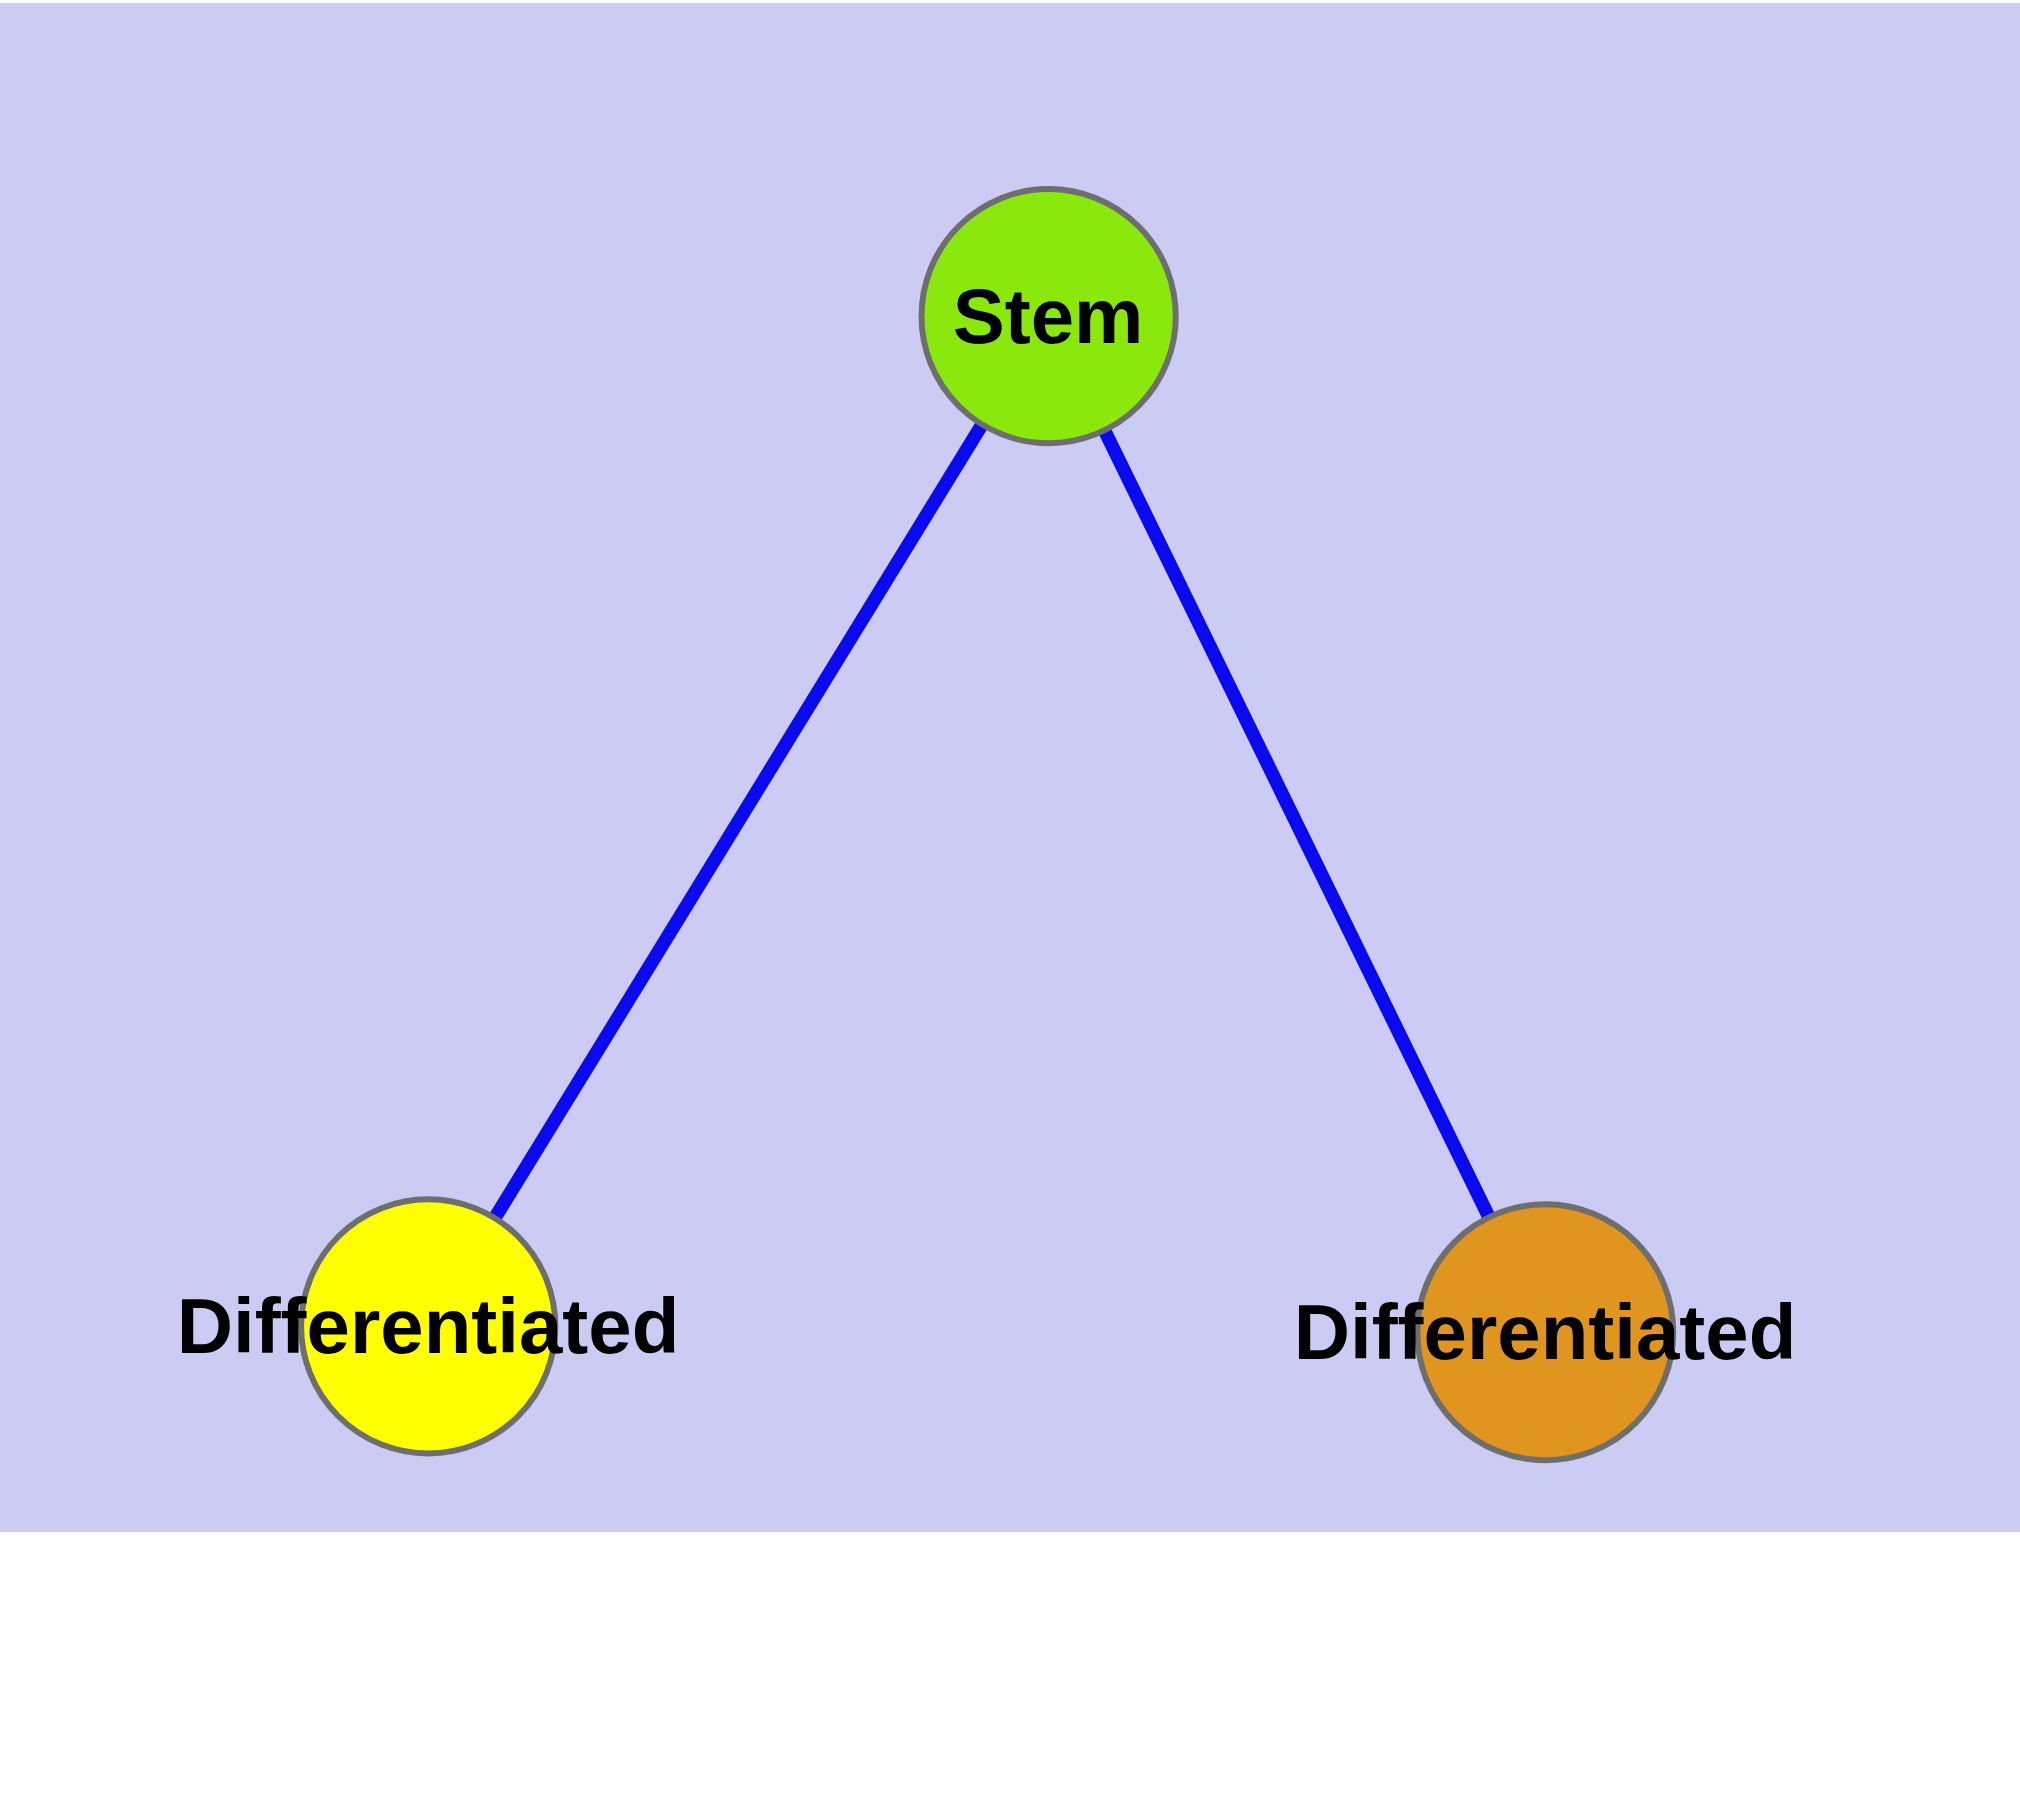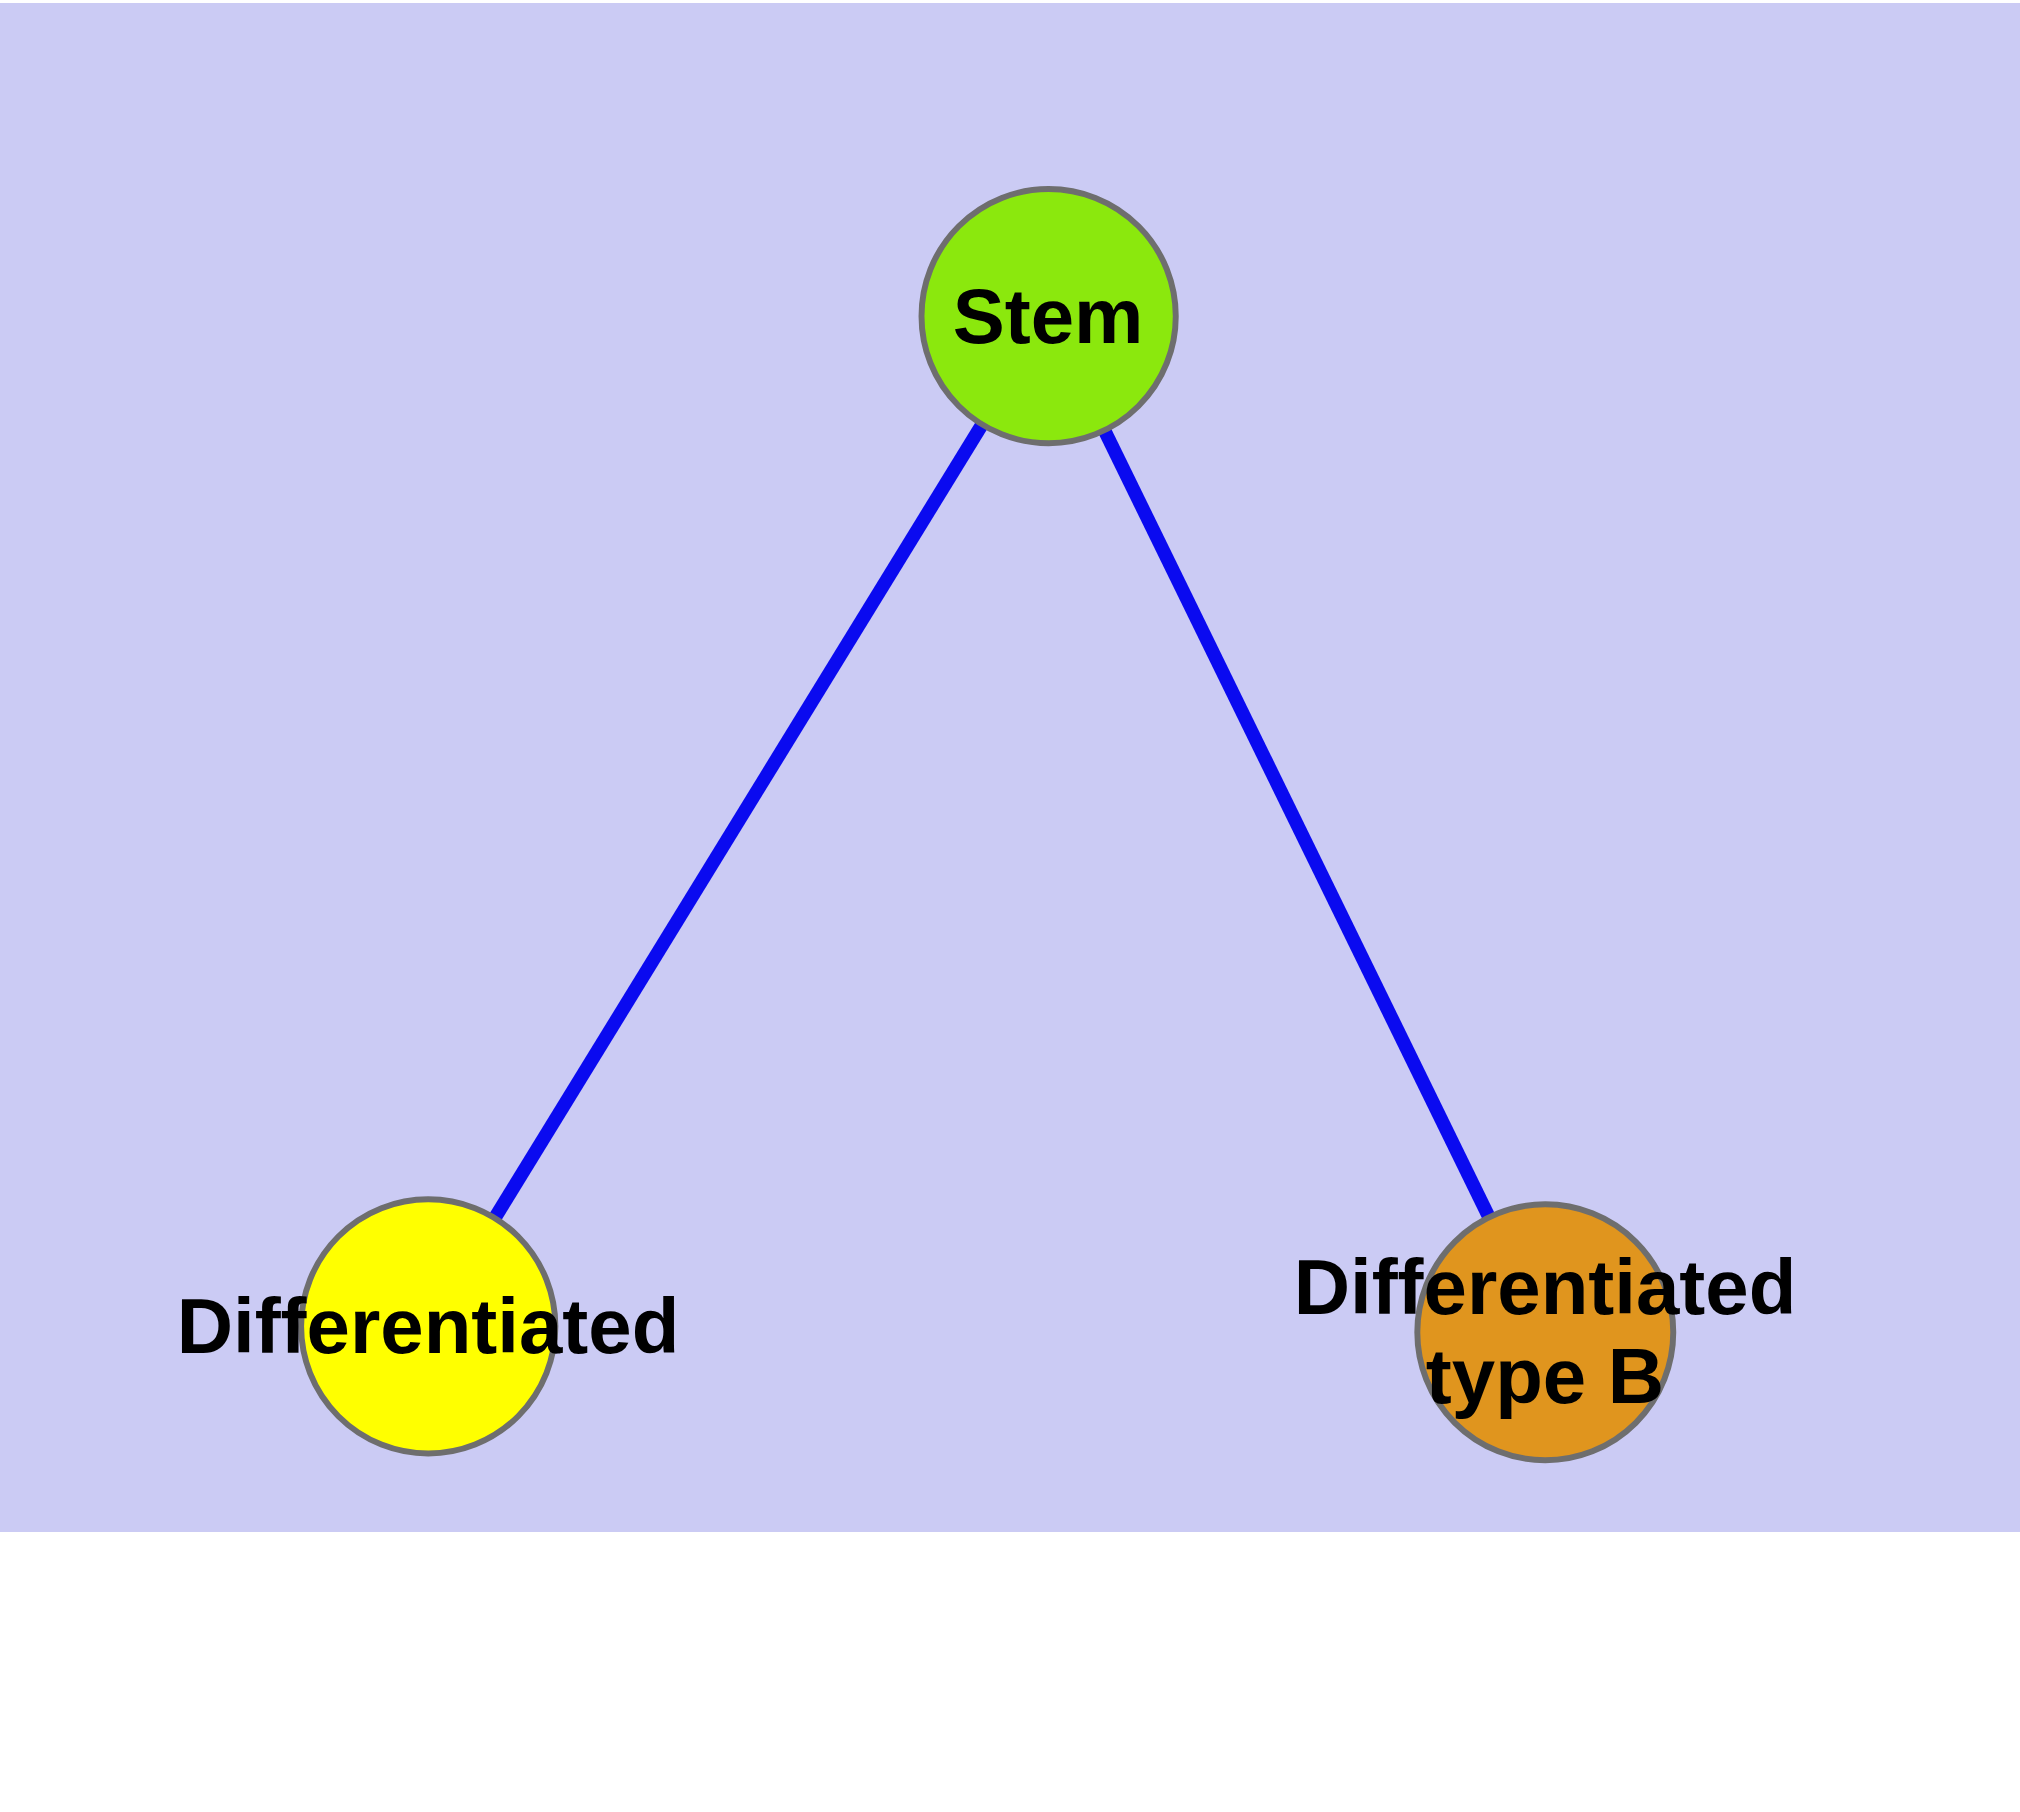--- a/index.html
+++ b/index.html
@@ -56,17 +56,16 @@
     </svg>
   <div id="labels">
       <div class="node-label" style="left: 1048px; top: 316px; color: rgb(0, 0, 0);">
         <div>Stem</div>
       </div>
       <div class="node-label" style="left: 428px; top: 1326px; color: rgb(0, 0, 0);">
         <div>Differentiated</div>
       </div>
       <div class="node-label" style="left: 1545px; top: 1332px; color: rgb(0, 0, 0);">
         <div>Differentiated</div>
-        <div>type B</div>
       </div>
     </div>
 </div>
 
 
 </body></html>

